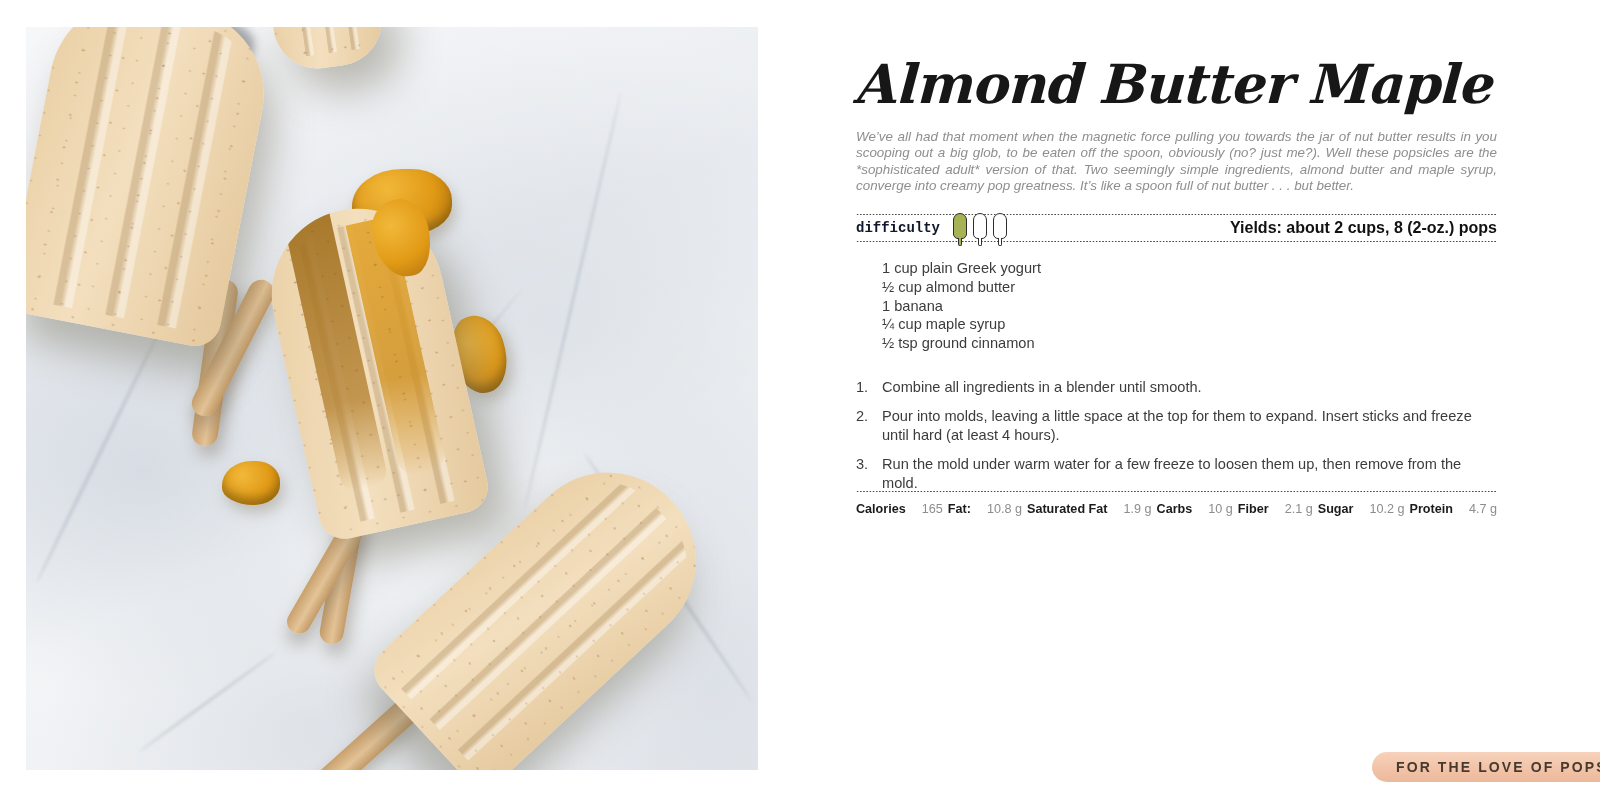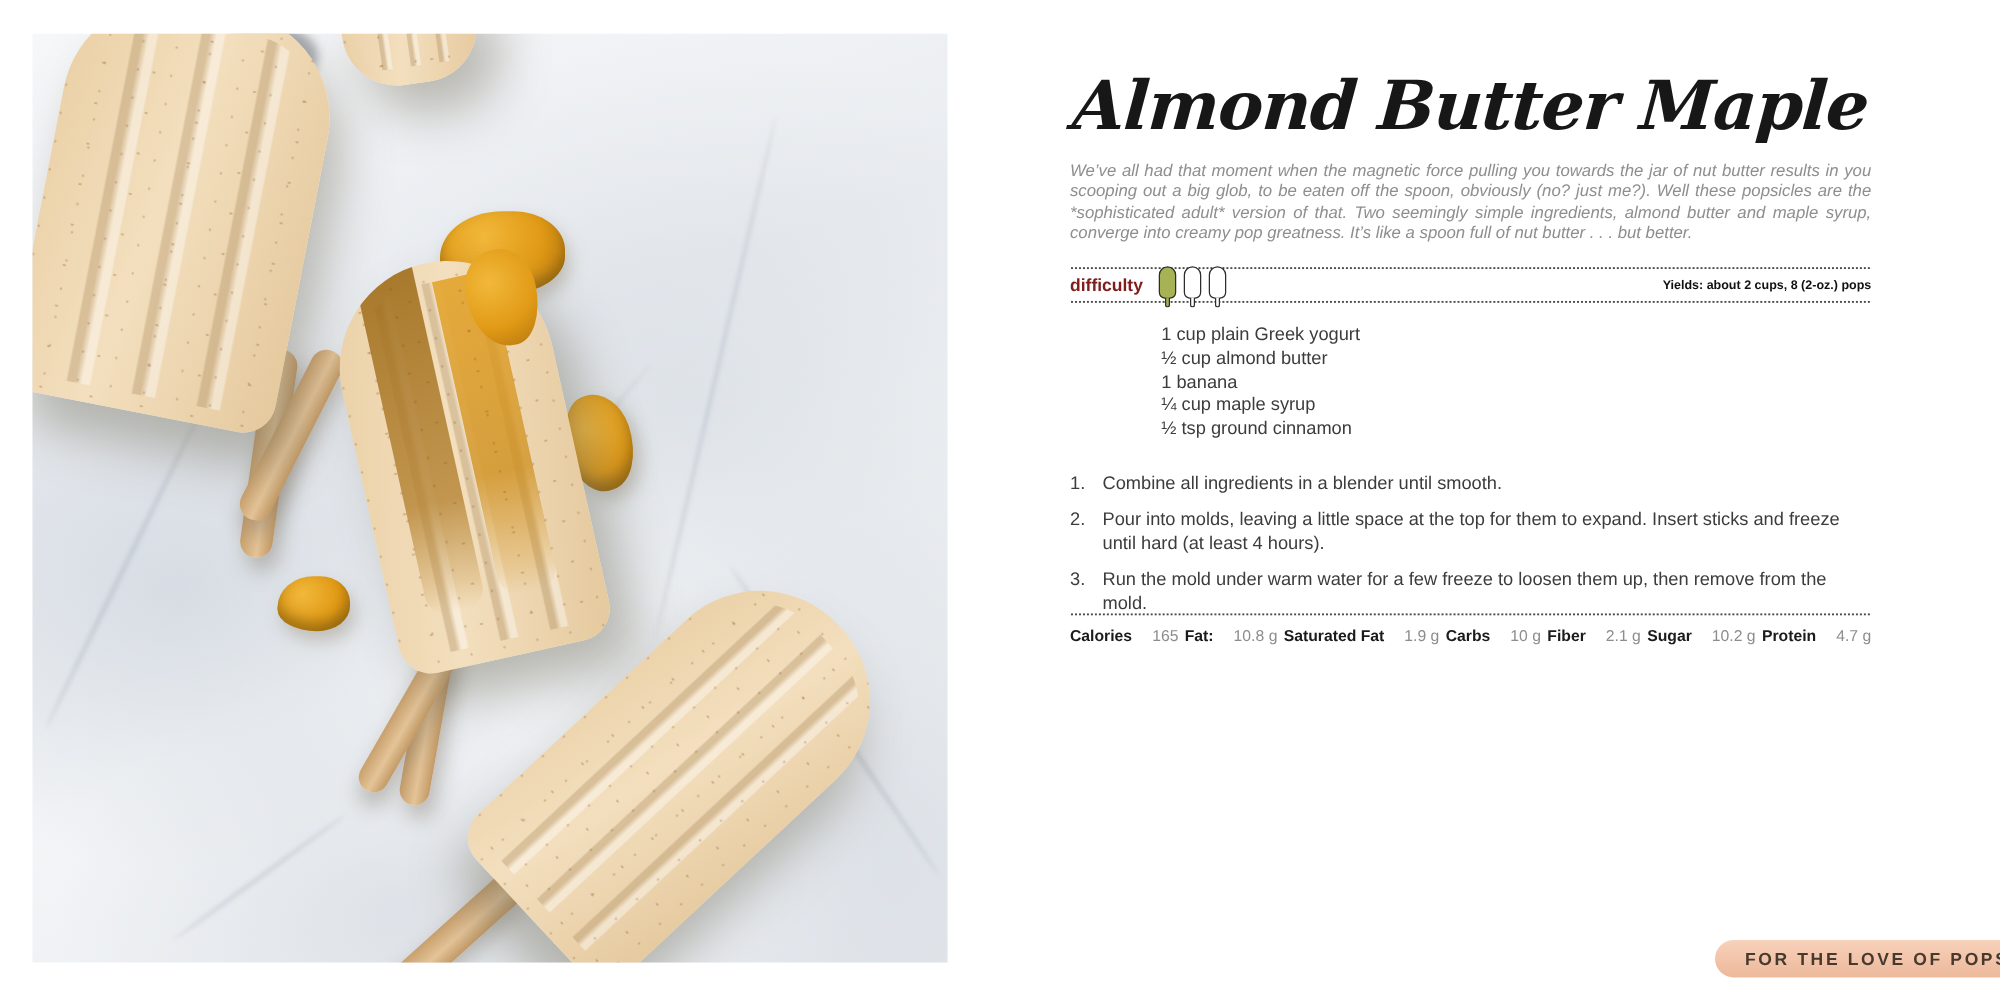--- a/index.html
+++ b/index.html
@@ -42,29 +42,29 @@
   .title { position:absolute; top:52px; left:0; width:100%; text-align:center;
            font-family:"DejaVu Serif", serif; font-style:italic; font-weight:bold;
            font-size:54px; color:#171717; letter-spacing:-1px; transform:skewX(-4deg); white-space:nowrap; }
   .intro { position:absolute; top:129px; left:0; width:641px; font-style:italic; color:#8e8e8e;
            font-size:13.4px; line-height:16.4px; text-align:justify; }
   .diffbar { position:absolute; top:213px; left:0; width:641px; height:30px; }
   .dotline { position:absolute; left:0; width:100%; height:3px; background-repeat:repeat-x;
              background-image:radial-gradient(circle, #4a4a4a 0.8px, transparent 1.05px); background-size:3.2px 3px; }
   .diffbar .dotline.top { top:0; } .diffbar .dotline.bot { bottom:0; }
   .diffbar-row { position:absolute; inset:3px 0 3px 0; display:flex; align-items:center; }
-  .diff-label { font-weight:bold; font-size:14px; color:#7f1d1d; }
+  .diff-label { font-weight:bold; font-size:14px; color:#0f172a;font-family:Liberation Mono, monospace; }
   .diff-icons { display:flex; margin-left:10px; position:relative; z-index:2; }
   .pop-icon { position:relative; width:14px; height:26px; border:1.7px solid #2d2d2d; border-radius:7px 7px 5px 5px;
               background:#fff; margin:0 3px; top:-2px; }
   .pop-icon .ps { position:absolute; bottom:-8px; left:50%; transform:translateX(-50%); width:4px; height:8px;
                   background:#fff; border:1.3px solid #2d2d2d; border-top:none; border-radius:0 0 2px 2px; }
   .pop-icon.filled, .pop-icon.filled .ps { background:#a6b253; }
-  .yields { margin-left:auto; font-weight:bold; font-size:10px; color:#111;text-align:right; }
-  .ingredients { position:absolute; top:259px; left:26px; font-size:14.6px; line-height:18.8px; color:#3c3c3c;margin-left:47px; }
+  .yields { margin-left:auto; font-weight:bold; font-size:16px; color:#111;text-align:right; }
+  .ingredients { position:absolute; top:259px; left:26px; font-size:14.6px; line-height:18.8px; color:#3c3c3c; }
   .steps { position:absolute; top:378px; left:0; width:641px; }
   .step { display:flex; margin-bottom:9px; font-size:14.6px; line-height:19.5px; color:#3c3c3c; }
   .step-num { width:26px; flex:0 0 26px; }
   .nutrition { position:absolute; top:490px; left:0; width:641px; }
   .nutrition-row { margin-top:9px; display:flex; justify-content:space-between; font-size:12.6px; white-space:nowrap; }
   .n-label { font-weight:bold; color:#1b1b1b;margin-top:10px; }
   .n-value { color:#8d8d8d; margin-left:16px; }
 
   
   .footer-stick { position:absolute; left:1372px; top:752px; width:228px; height:30px;

